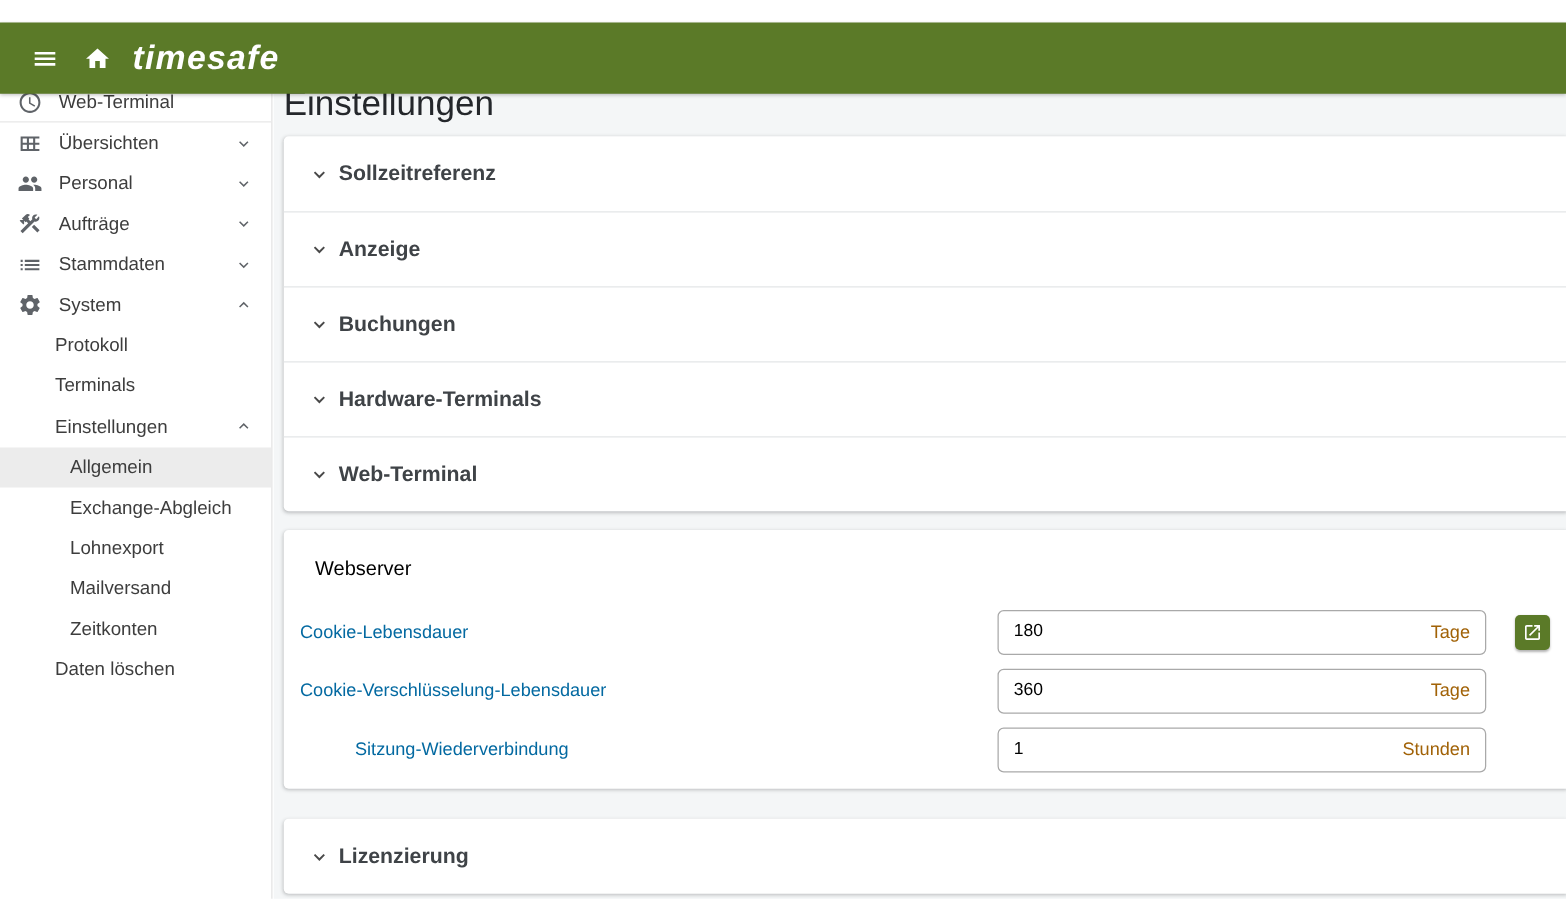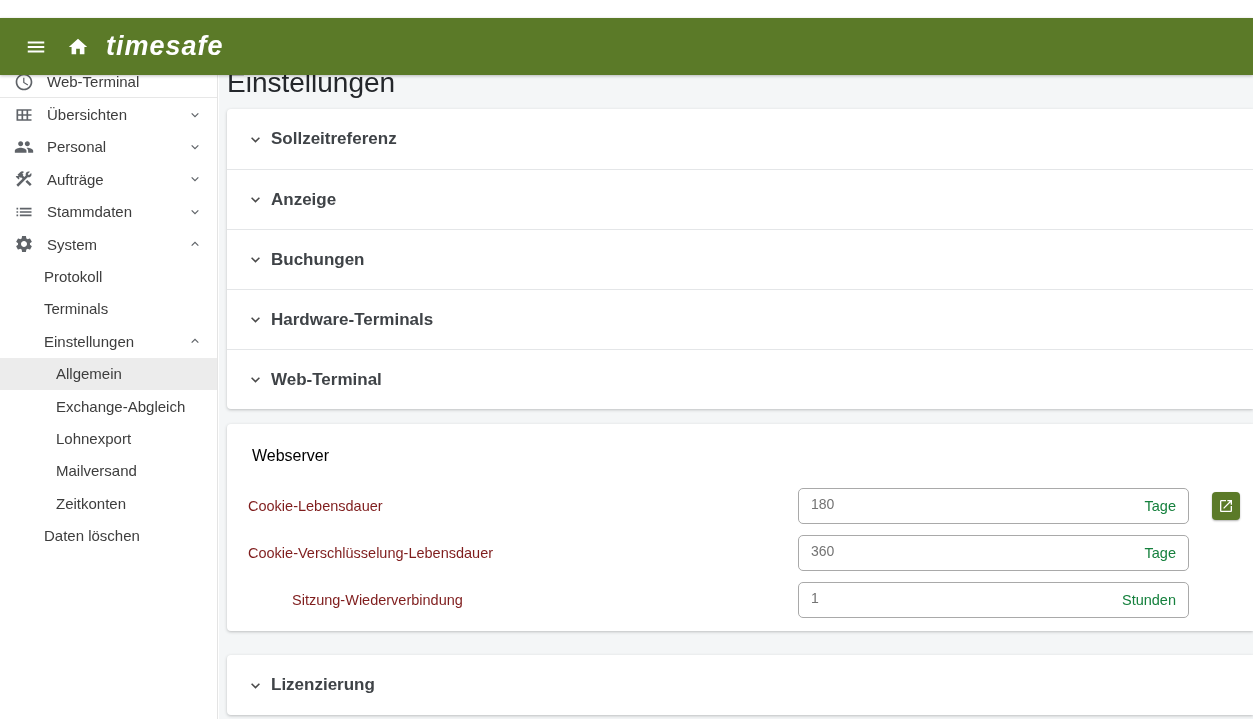--- a/index.html
+++ b/index.html
@@ -43,27 +43,27 @@
     cursor:pointer; }
   .sect + .sect { border-top:1px solid #e4e6e8; }
   .sect .schev { width:17px; height:17px; color:#4a4a4a; margin-right:7px; }
   .sect .schev svg { width:17px; height:17px; display:block; }
   .sect .stitle { font-size:17px; font-weight:700; color:#3f4347; }
 
   .card.webserver { margin-top:15px; padding-bottom:13px; }
   .ws-head { height:64px; display:flex; align-items:center; padding-left:25px;
     cursor:pointer; }
   .frow { display:flex; align-items:center; margin-bottom:11px; }
-  .frow .flabel { flex:1; padding-left:21px; font-size:14.5px; color:#7f1d1d; }
+  .frow .flabel { flex:1; padding-left:13px; font-size:14.5px; color:#0369a1; }
   .igroup { position:relative; width:391px; flex:none; }
   .igroup input { width:100%; height:36px; border:1px solid #a9a9a9;
-    border-radius:5px; padding:0 60px 4px 12px; font-size:14px; color:#737373;
+    border-radius:5px; padding:0 60px 4px 12px; font-size:14px; color:#000000;
     font-family:"Liberation Sans", sans-serif; background:#fff; outline:none; }
   .igroup .unit { position:absolute; right:13px; top:50%; transform:translateY(-50%);
-    font-size:14.5px; color:#15803d; pointer-events:none; }
+    font-size:14.5px; color:#a16207; pointer-events:none; }
   .aslot { width:64px; flex:none; display:flex; align-items:center; }
   .gbtn { width:28px; height:28px; margin-left:23px; background:#5b7a28;
     border:none; border-radius:4px; display:flex; align-items:center;
     justify-content:center; cursor:pointer; box-shadow:0 1px 2px rgba(0,0,0,.3); }
   .gbtn svg { width:16px; height:16px; color:#fff; }
 
   .card.bottom { margin-top:24px; }
   .sect.single { height:60px; }
 </style>
 </head>

